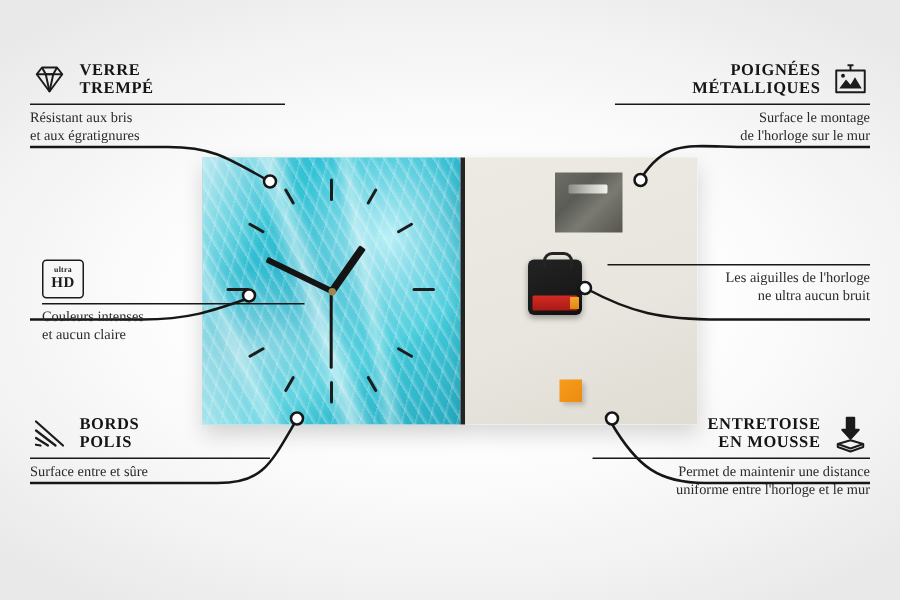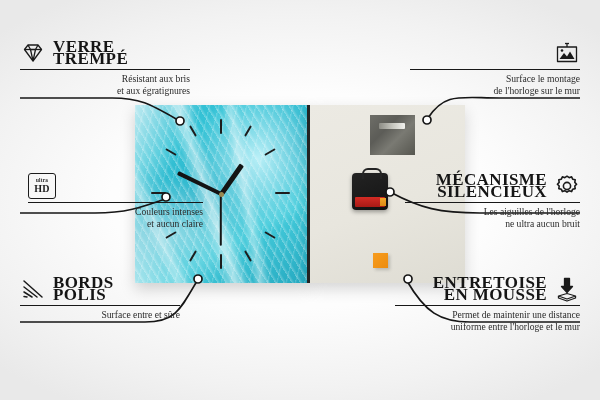--- a/index.html
+++ b/index.html
@@ -81,31 +81,31 @@
   .tick{position:absolute;background:#1d1d1d;border-radius:1px;transform-origin:center;}
   .hand{position:absolute;left:50%;top:50%;background:#141414;transform-origin:0% 50%;border-radius:1px;}
   .hand.hour{width:36px;height:4.5px;margin-top:-2.2px;}
   .hand.minute{width:48px;height:4px;margin-top:-2px;}
   .hand.second{width:52px;height:1.6px;margin-top:-.8px;background:#161616;}
   .pin{position:absolute;left:50%;top:50%;width:5px;height:5px;margin:-2.5px 0 0 -2.5px;border-radius:50%;background:#9a8a52;}
   
   .feature{position:absolute;}
   .f-head{display:flex;align-items:center;gap:7px;}
   .f-title{
-    font-weight:bold;font-size:17px;line-height:12.5px;
+    font-weight:bold;font-size:11px;line-height:12.5px;
     letter-spacing:.4px;color:#151515;text-transform:uppercase;
     white-space:pre-line;
   }
   .rule{height:1.4px;background:#181818;margin:3px 0 3px;}
   .f-sub{
     font-size:9.6px;line-height:11.4px;color:#2b2b2b;white-space:pre-line;
   }
   .left .f-head{justify-content:flex-start;}
   .left .f-title{text-align:left;}
-  .left .f-sub{text-align:right;}
+  .left .f-sub{text-align:left;}
   .right .f-head{justify-content:flex-end;}
   .right .f-title{text-align:right;}
   .right .f-sub{text-align:right;}
   .ico{width:26px;height:26px;flex:0 0 26px;display:block;}
   .ico svg{display:block;width:26px;height:26px;}
   .hd-box{
     width:26px;height:24px;border:1.6px solid #1b1b1b;border-radius:3px;
     display:flex;flex-direction:column;align-items:center;justify-content:center;
     flex:0 0 26px;
   }
@@ -223,50 +223,40 @@
       </span>
       <span class="f-title">BORDS
 POLIS</span>
     </div>
     <div class="rule"></div>
     <div class="f-sub">Surface entre et sûre</div>
   </div>
 
   <div class="feature right" style="left:410px;top:40px;width:170px;">
     <div class="f-head">
+      <span class="f-title">POIGNÉES
+MÉTALLIQUES</span>
       <span class="ico">
         <svg viewBox="0 0 26 26">
             <g fill="none" stroke="#1b1b1b" stroke-width="1.3" stroke-linejoin="round">
           <path d="M11 3.5 h4"></path>
               <path d="M13 3.5 v3.5"></path>
           <rect x="3.5" y="7" width="19" height="14.5"></rect>
           <path d="M5.5 19 L10 13 L13 16.5 L16 11.5 L20.5 19 Z" fill="#1b1b1b" stroke="none"></path>
           <circle cx="8" cy="10.5" r="1.3" fill="#1b1b1b" stroke="none"></circle>
         </g>
           </svg>
       </span>
     </div>
     <div class="rule"></div>
     <div class="f-sub">Surface le montage
 de l'horloge sur le mur</div>
   </div>
 
   <div class="feature right" style="left:405px;top:173px;width:175px;">
-    <div class="f-head">
-      <span class="f-title">MÉCANISME
-SILENCIEUX</span>
-      <span class="ico">
-        <svg viewBox="0 0 26 26">
-            <g fill="none" stroke="#1b1b1b" stroke-width="1.6" stroke-linejoin="round">
-          <path d="M13 3.2 l2.2 1.5 2.4 -.9 1.1 2.4 2.5 .6 -.4 2.6 1.8 1.8 -1.8 1.8 .4 2.6 -2.5 .6 -1.1 2.4 -2.4 -.9 -2.2 1.5 -2.2 -1.5 -2.4 .9 -1.1 -2.4 -2.5 -.6 .4 -2.6 -1.8 -1.8 1.8 -1.8 -.4 -2.6 2.5 -.6 1.1 -2.4 2.4 .9 Z"></path>
-          <circle cx="13" cy="13" r="3.6"></circle>
-        </g>
-          </svg>
-      </span>
-    </div>
     <div class="rule"></div>
     <div class="f-sub">Les aiguilles de l'horloge
 ne ultra aucun bruit</div>
   </div>
 
   <div class="feature right" style="left:395px;top:276px;width:185px;">
     <div class="f-head">
       <span class="f-title">ENTRETOISE
 EN MOUSSE</span>
       <span class="ico">

